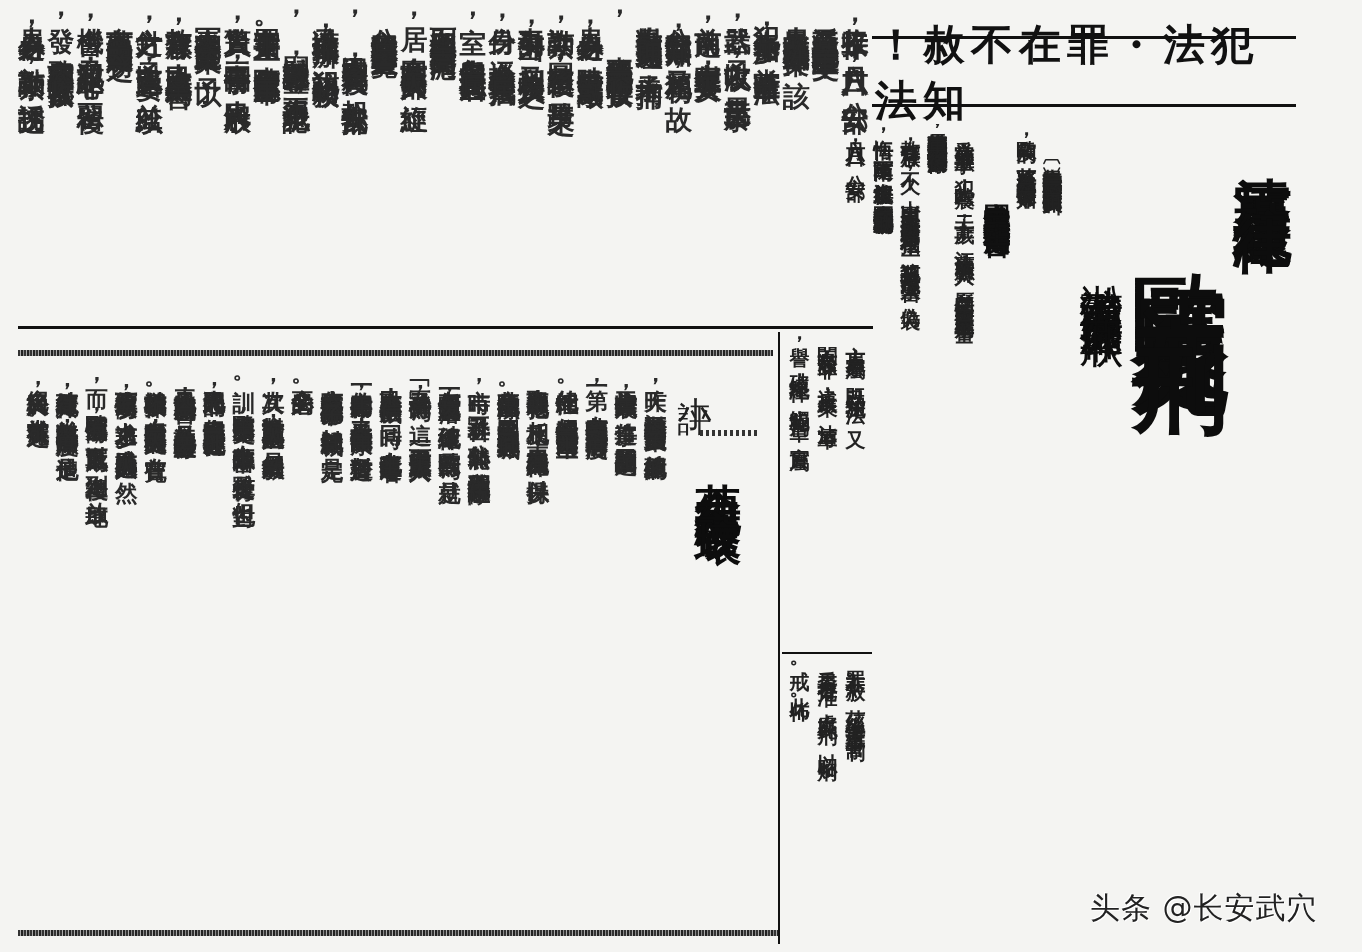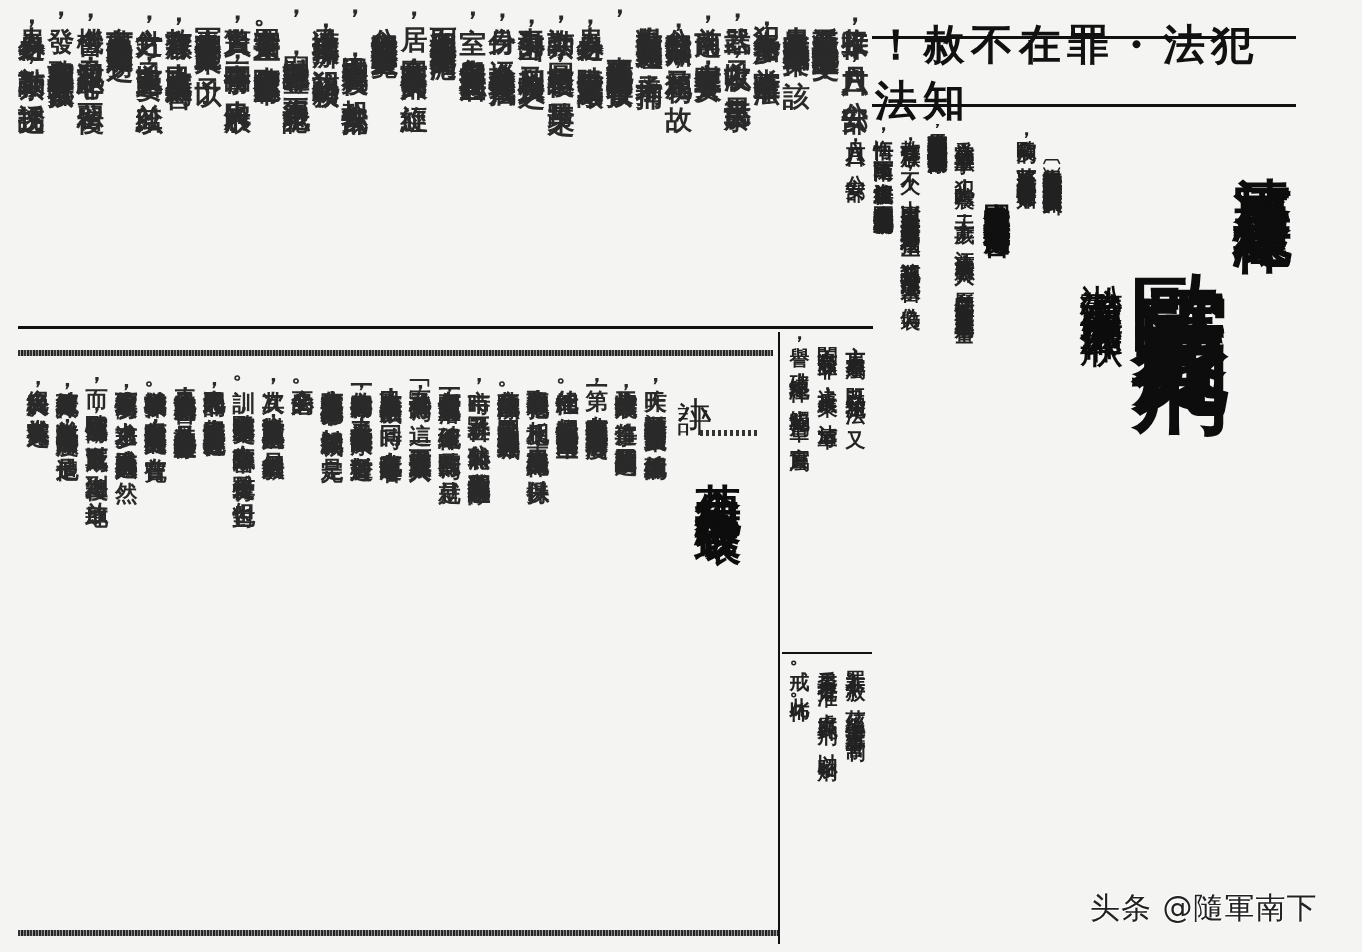--- a/index.html
+++ b/index.html
@@ -168,14 +168,14 @@
     <p>再予他以改過自新的機會，並且允許他參加上海這樣重要</p>
     <p>城市的接收工作。有很多與歐震有同樣歷史的人，曾在寬</p>
     <p>大政策下深切改悔，力求進步，成爲人民所歡迎的人。然</p>
     <p>而，歐震竟不知改悔，以寬大爲可欺，到上海後，放肆地</p>
     <p>破壞政策與紀律，並對上級採取陽奉陰違的態度，這是他</p>
     <p>自絕於人民，當然在寬大之外了。</p>
   </div>
 
   <div class="wavy" style="left:18px; top:930px; width:760px;"></div>
 
-  <div class="watermark">头条 @隨軍南下</div>
+  <div class="watermark">头条 @长安武穴</div>
 </div>
 
 </body></html>

